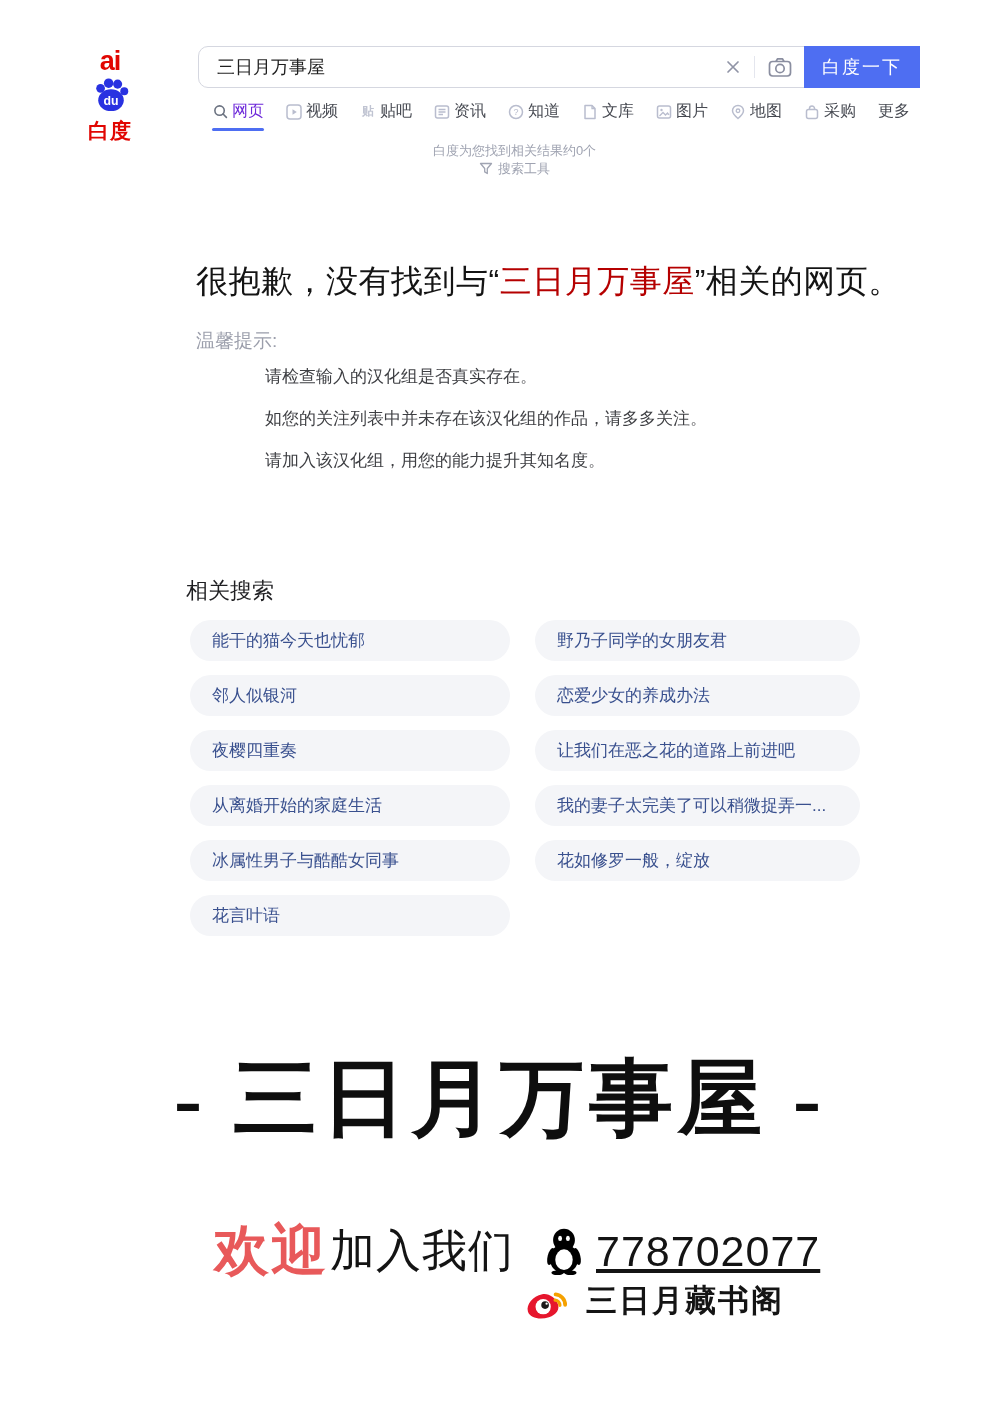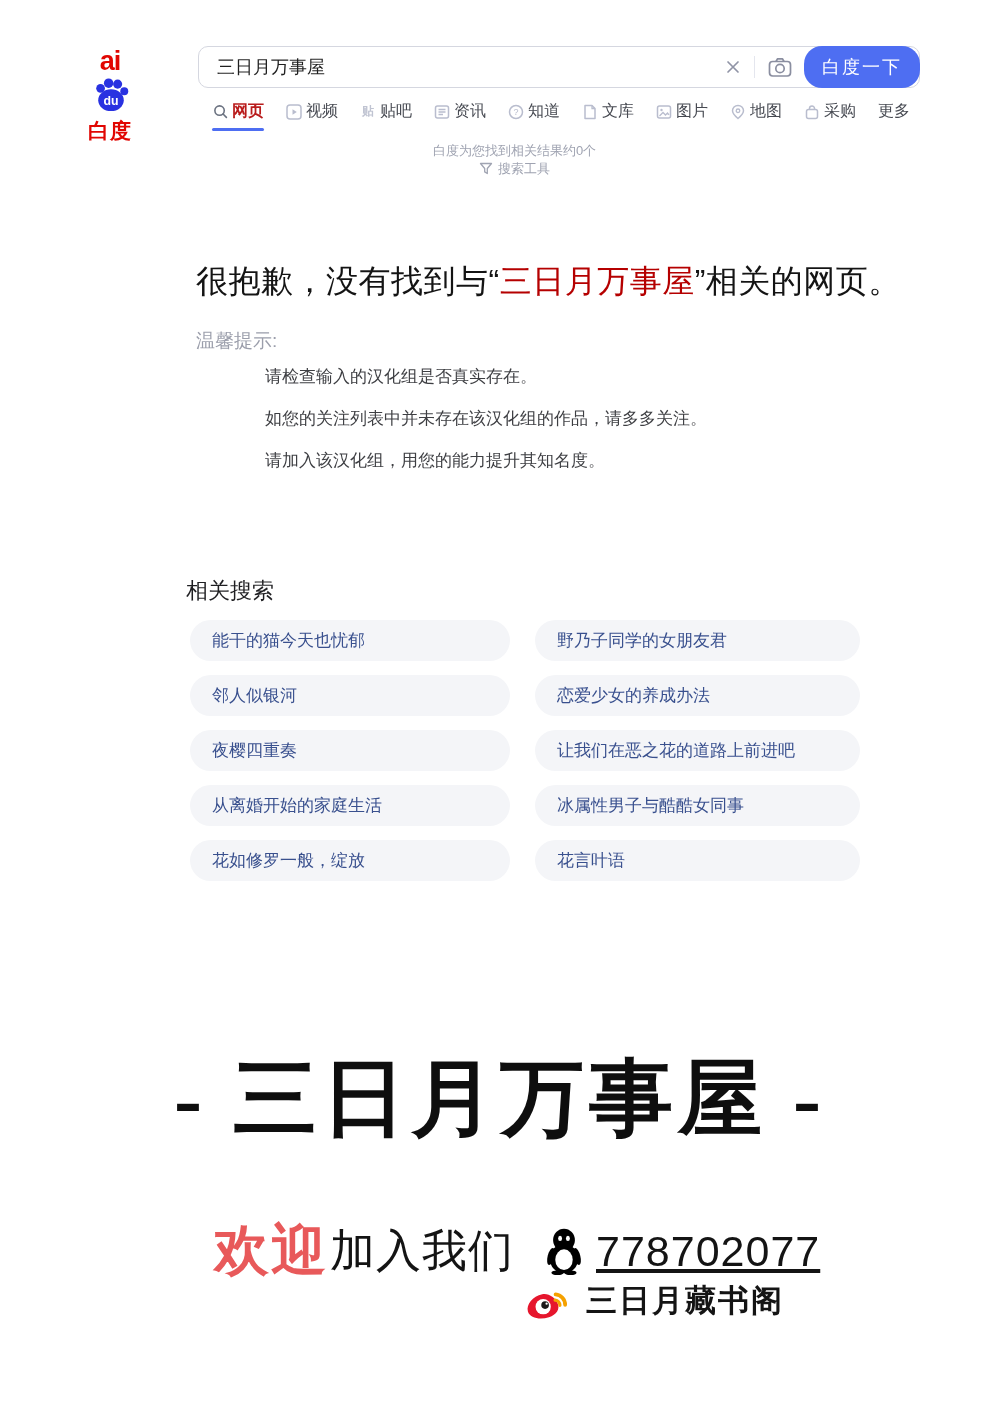--- a/index.html
+++ b/index.html
@@ -15,30 +15,30 @@
 
   
   .search-wrap { position:absolute; left:198px; top:46px; width:722px; height:42px; }
   .search-box { width:100%; height:42px; border:1px solid #d5d7e0; border-radius:10px; background:#fff;
                 display:flex; align-items:center; padding:0 135px 0 18px; }
   .search-query { font-size:18px; color:#1f1f1f; }
   .search-actions { position:absolute; right:128px; top:0; height:42px; display:flex; align-items:center; gap:13px; }
   .divider { width:1px; height:22px; background:#e4e6ee; }
   .icon-btn { display:flex; align-items:center; cursor:pointer; }
   .search-btn { position:absolute; right:0; top:0; width:116px; height:42px; background:#4e6ef2; border:none;
-                border-radius:18px; color:#fff; font-size:18px; letter-spacing:2px; cursor:pointer;
+                border-radius:0; color:#fff; font-size:18px; letter-spacing:2px; cursor:pointer;
                 display:flex; align-items:center; justify-content:center;
                 font-family:"Liberation Sans",sans-serif; }
 
   
   .tabs { position:absolute; left:212px; top:101px; display:flex; gap:22px; align-items:center; }
   .tab { display:flex; align-items:center; gap:4px; font-size:16px; color:#474a52; cursor:pointer; position:relative; }
   .tab .ticon { width:16px; height:16px; display:flex; align-items:center; justify-content:center; color:#b9bdce; }
   .tieba-glyph { font-size:12px; font-weight:700; color:#c0c4d2; }
-  .tab.active { color:#b91c1c; font-weight:700; }
+  .tab.active { color:#6d28d9; font-weight:400; }
   .tab.active::after { content:""; position:absolute; left:0; right:0; bottom:-9px; height:3px;
                        background:#4e6ef2; border-radius:2px; }
 
   
   .meta { position:absolute; left:212px; top:142px; width:605px; display:flex; justify-content:space-between;
           align-items:center; font-size:13px; color:#9fa3b1;flex-direction:column; }
   .tools { display:flex; align-items:center; gap:5px; cursor:pointer; color:#9fa3b1; }
 
   
   .headline { position:absolute; left:196px; top:260px; font-size:32px; font-weight:400; color:#141414;
@@ -218,20 +218,21 @@
 
   <div class="related-title">相关搜索</div>
   <div class="related-grid">
     <div class="pill">能干的猫今天也忧郁</div>
     <div class="pill">野乃子同学的女朋友君</div>
     <div class="pill">邻人似银河</div>
     <div class="pill">恋爱少女的养成办法</div>
     <div class="pill">夜樱四重奏</div>
     <div class="pill">让我们在恶之花的道路上前进吧</div>
     <div class="pill">从离婚开始的家庭生活</div>
+    <div class="pill">我的妻子太完美了可以稍微捉弄一...</div>
     <div class="pill">冰属性男子与酷酷女同事</div>
     <div class="pill">花如修罗一般，绽放</div>
     <div class="pill">花言叶语</div>
   </div>
 
   <div class="banner">- 三日月万事屋 -</div>
 
   <div class="footer1">
     <span class="welcome-hl">欢迎</span>
     <span class="welcome-rest">加入我们</span>

